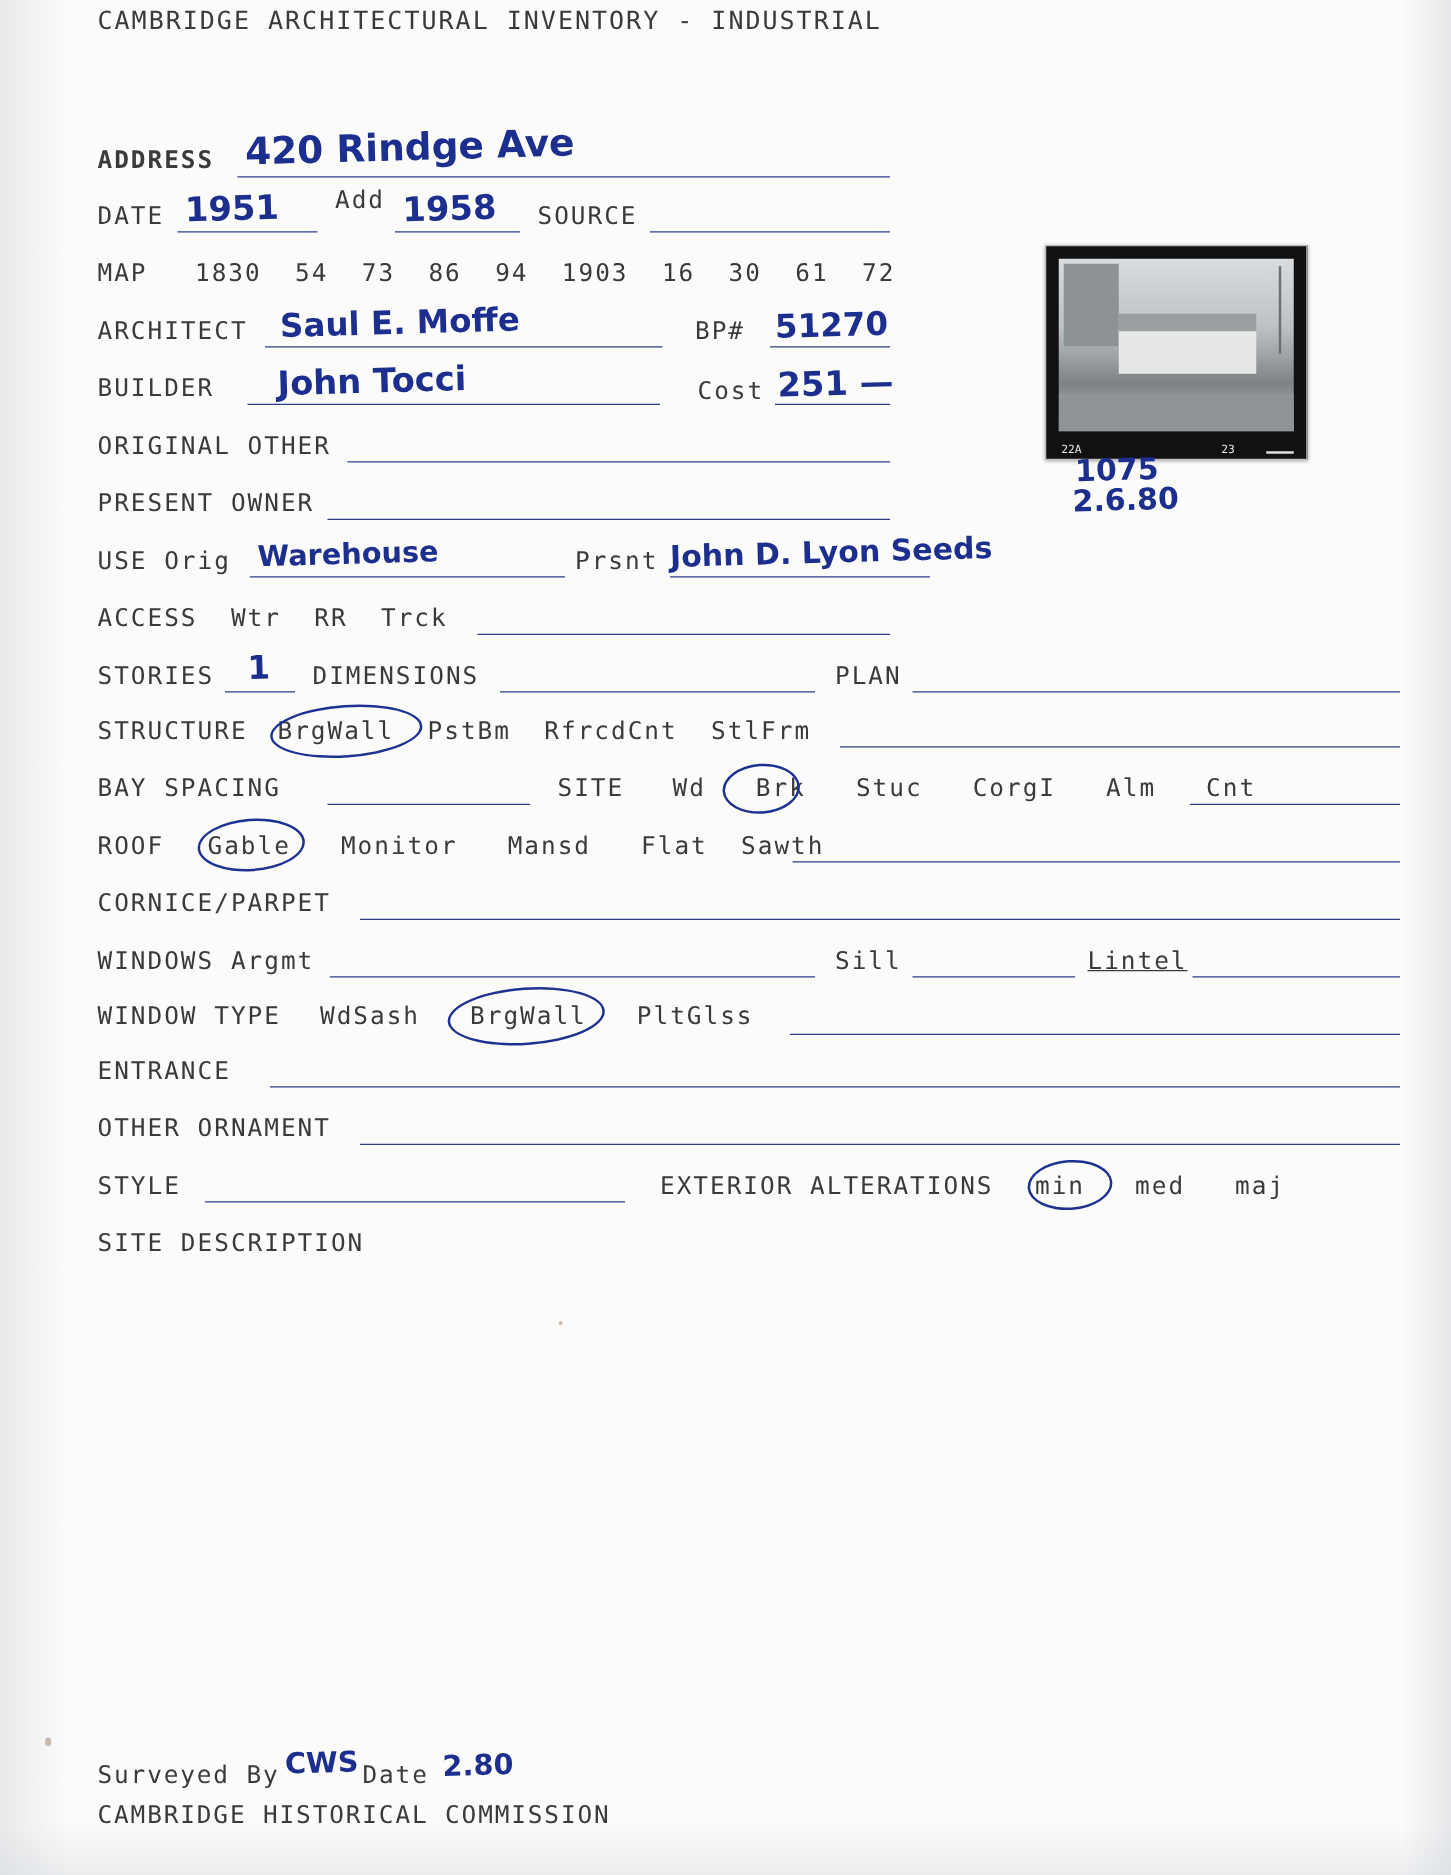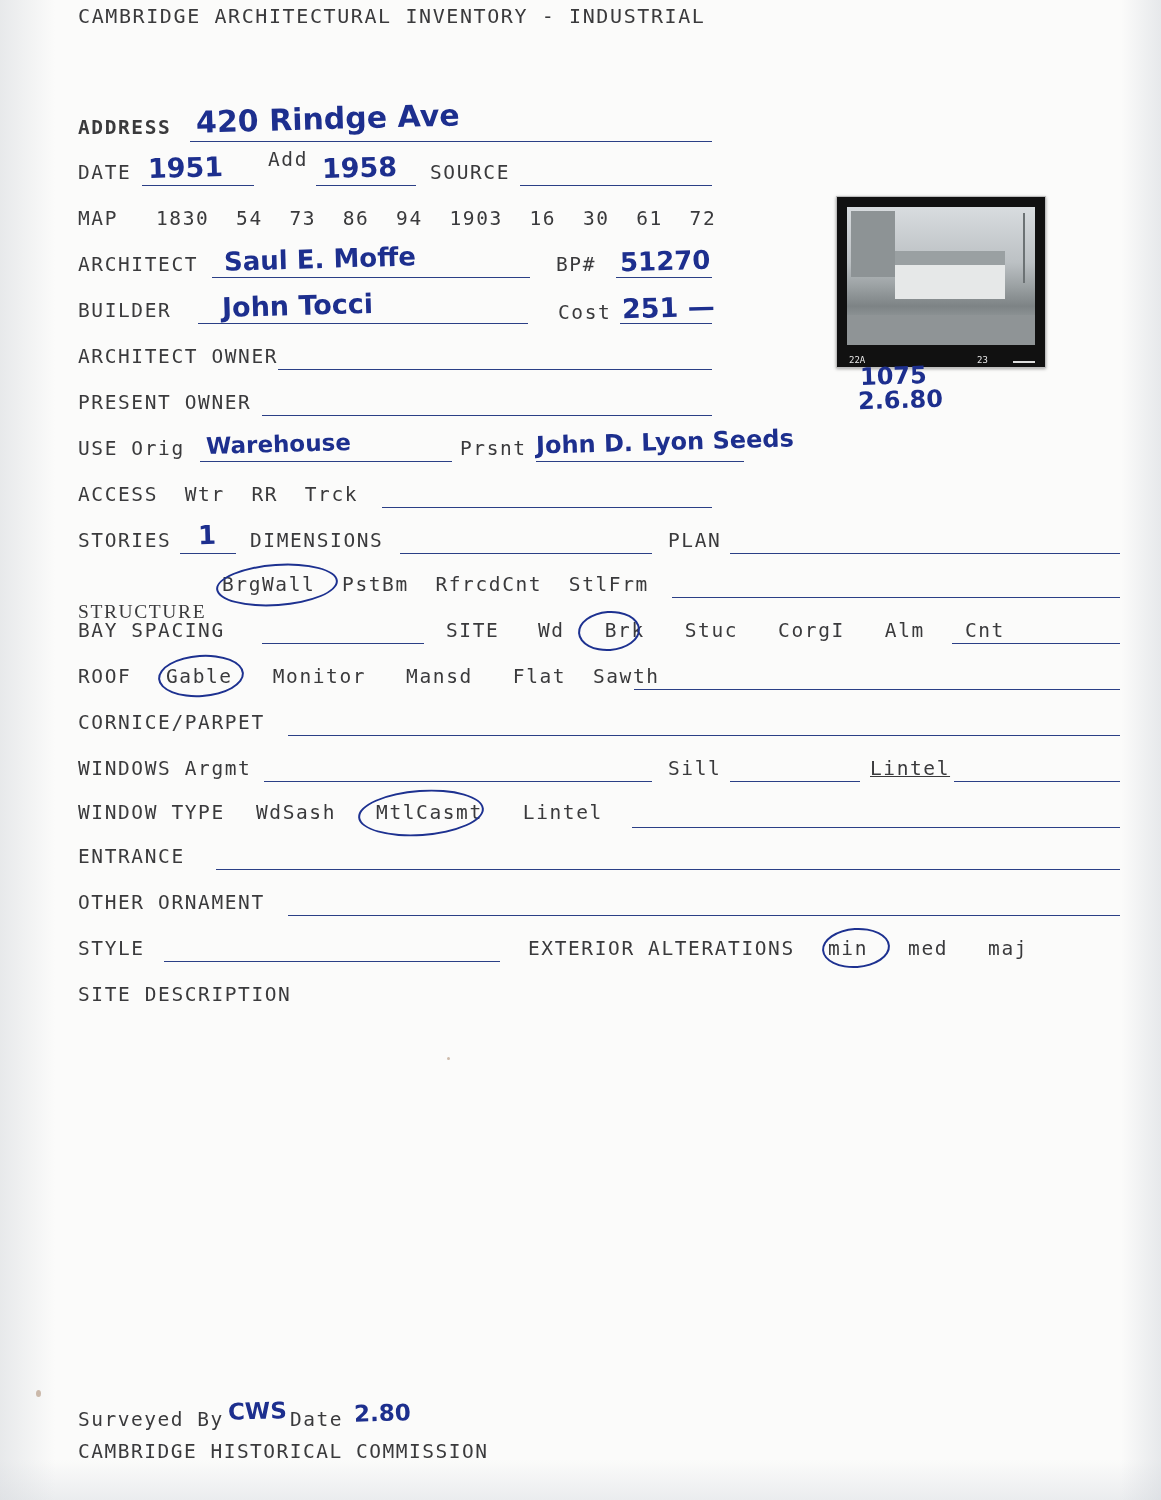--- a/index.html
+++ b/index.html
@@ -145,21 +145,21 @@
   <div class="hand" style="left:620px; top:246px; font-size:26px;">51270</div>
 
   <div class="typed" style="left:78px; top:299px;">BUILDER</div>
   <div class="rule" style="left:198px; top:323px; width:330px;"></div>
   <div class="hand" style="left:222px; top:290px; font-size:27px;">John Tocci</div>
 
   <div class="typed" style="left:558px; top:301px;">Cost</div>
   <div class="rule" style="left:620px; top:323px; width:92px;"></div>
   <div class="hand" style="left:622px; top:292px; font-size:27px;">251 —</div>
 
-  <div class="typed" style="left:78px; top:345px;">ARCHITECT OWNER</div>
+  <div class="typed" style="left:78px; top:345px;">ORIGINAL OTHER</div>
   <div class="rule" style="left:278px; top:369px; width:434px;"></div>
   <div class="hand small" style="left:286px; top:344px;"></div>
 
   <div class="typed" style="left:78px; top:391px;">PRESENT OWNER</div>
   <div class="rule" style="left:262px; top:415px; width:450px;"></div>
   <div class="hand small" style="left:270px; top:390px;"></div>
 
   <div class="typed" style="left:78px; top:437px;">USE Orig</div>
   <div class="rule" style="left:200px; top:461px; width:252px;"></div>
   <div class="hand" style="left:206px; top:431px; font-size:23px;">Warehouse</div>
@@ -177,21 +177,21 @@
   <div class="hand" style="left:198px; top:520px; font-size:26px;">1</div>
 
   <div class="typed" style="left:250px; top:529px;">DIMENSIONS</div>
   <div class="rule" style="left:400px; top:553px; width:252px;"></div>
   <div class="hand small" style="left:408px; top:528px;"></div>
 
   <div class="typed" style="left:668px; top:529px;">PLAN</div>
   <div class="rule" style="left:730px; top:553px; width:390px;"></div>
   <div class="hand small" style="left:738px; top:528px;"></div>
 
-  <div class="typed" style="left:78px; top:601px;font-family:Liberation Serif, serif;">STRUCTURE</div>
+  <div class="typed" style="left:78px; top:573px;">STRUCTURE</div>
   <div class="typed" style="left:222px; top:573px;">BrgWall  PstBm  RfrcdCnt  StlFrm</div>
   <div class="ellipse" style="left:216px; top:564px; width:118px; height:38px;"></div>
   <div class="rule" style="left:672px; top:597px; width:448px;"></div>
 
   <div class="typed" style="left:78px; top:619px;">BAY SPACING</div>
   <div class="rule" style="left:262px; top:643px; width:162px;"></div>
   <div class="hand small" style="left:270px; top:618px;"></div>
 
   <div class="typed" style="left:446px; top:619px;">SITE</div>
   <div class="typed" style="left:538px; top:619px;">Wd   Brk   Stuc   CorgI   Alm   Cnt</div>
@@ -213,21 +213,21 @@
 
   <div class="typed" style="left:668px; top:757px;">Sill</div>
   <div class="rule" style="left:730px; top:781px; width:130px;"></div>
   <div class="hand small" style="left:738px; top:756px;"></div>
 
   <div class="typed" style="left:870px; top:757px;text-decoration:underline;">Lintel</div>
   <div class="rule" style="left:954px; top:781px; width:166px;"></div>
   <div class="hand small" style="left:962px; top:756px;"></div>
 
   <div class="typed" style="left:78px; top:801px;">WINDOW TYPE</div>
-  <div class="typed" style="left:256px; top:801px;">WdSash   MtlCasmt   Lintel</div>
+  <div class="typed" style="left:256px; top:801px;">WdSash   BrgWall   PltGlss</div>
   <div class="ellipse" style="left:358px; top:790px; width:122px; height:42px;"></div>
   <div class="rule" style="left:632px; top:827px; width:488px;"></div>
 
   <div class="typed" style="left:78px; top:845px;">ENTRANCE</div>
   <div class="rule" style="left:216px; top:869px; width:904px;"></div>
   <div class="hand small" style="left:224px; top:844px;"></div>
 
   <div class="typed" style="left:78px; top:891px;">OTHER ORNAMENT</div>
   <div class="rule" style="left:288px; top:915px; width:832px;"></div>
   <div class="hand small" style="left:296px; top:890px;"></div>

